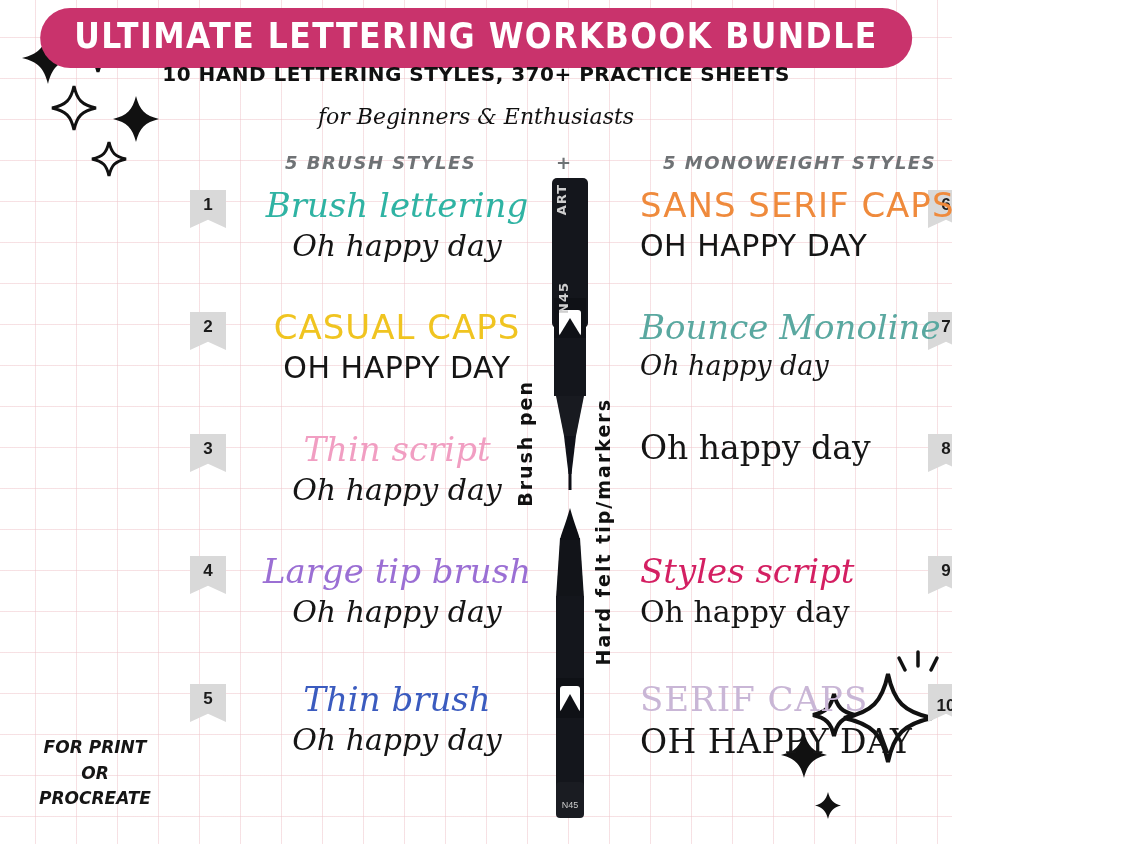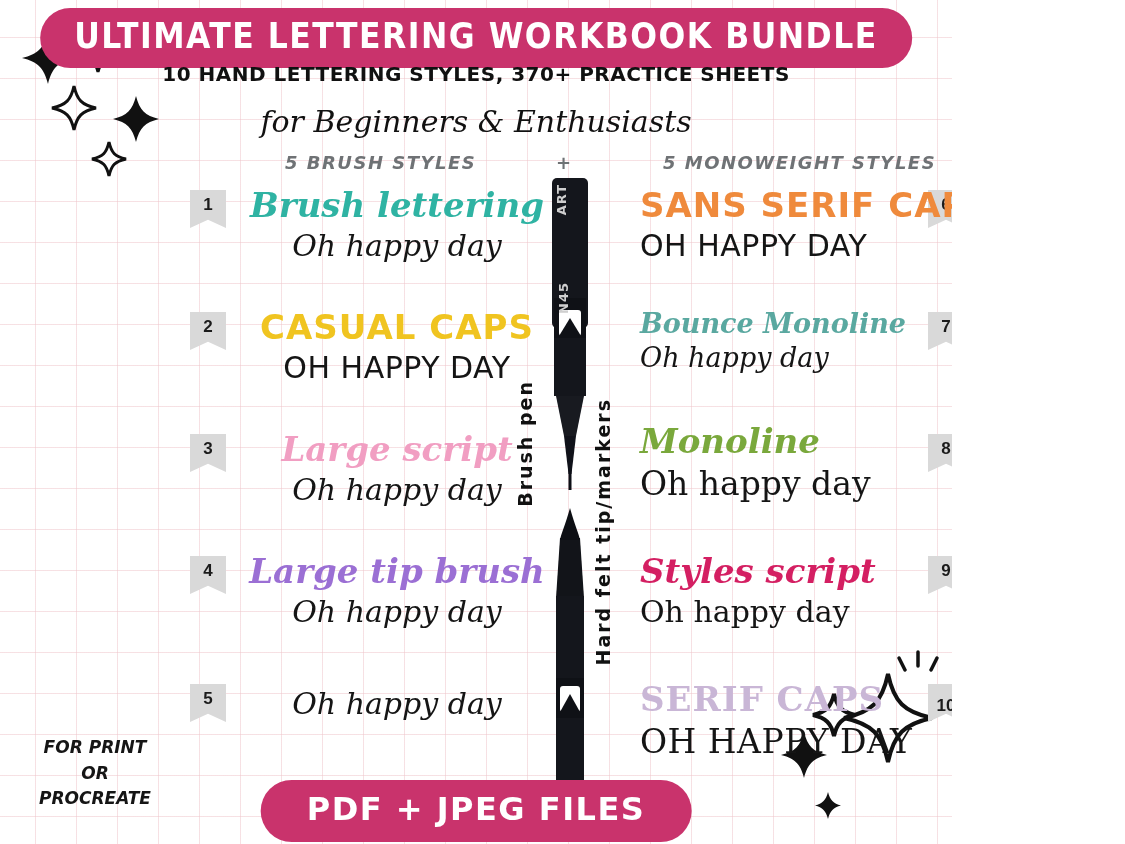--- a/index.html
+++ b/index.html
@@ -52,21 +52,21 @@
     letter-spacing: 0.5px;
     white-space: nowrap;
     font-family: "DejaVu Sans", sans-serif;
     text-transform: uppercase;
   }
   .subtitle2 {
     position: absolute;
     top: 104px;
     left: 50%;
     transform: translateX(-50%);
-    font-size: 30px;
+    font-size: 22px;
     color: #111111;
     white-space: nowrap;
     font-family: "DejaVu Serif", serif;
     font-style: italic;
   }
 
   .col-head {
     position: absolute;
     top: 152px;
     font-size: 18px;
@@ -89,21 +89,21 @@
   }
   .sample.left  { left: 232px; text-align: center; }
   .sample.right { left: 640px; text-align: left; }
 
   .style-name {
     font-size: 34px;
     line-height: 1.05;
     white-space: nowrap;
     font-family: "DejaVu Serif", serif;
     font-style: italic;
-    font-weight: bold;
+    font-weight: normal;
   }
   .style-name.caps {
     font-family: "DejaVu Sans", sans-serif;
     font-style: normal;
     letter-spacing: 1px;
     text-transform: uppercase;
   }
   .style-phrase {
     font-size: 30px;
     color: #151515;
@@ -266,75 +266,74 @@
     </div>
   <div class="sample left" style="top:310px;">
     <div class="style-name caps" style="color:#f0c420;">Casual caps</div>
     <div class="style-phrase caps">Oh happy day</div>
   </div>
 
   <div class="tag" style="left:190px; top:434px;">
       <span>3</span>
     </div>
   <div class="sample left" style="top:432px;">
-    <div class="style-name" style="color:#f19ec2;">Large script</div>
+    <div class="style-name" style="color:#f19ec2;">Thin script</div>
     <div class="style-phrase">Oh happy day</div>
   </div>
 
   <div class="tag" style="left:190px; top:556px;">
       <span>4</span>
     </div>
   <div class="sample left" style="top:554px;">
     <div class="style-name" style="color:#9b6fd4;">Large tip brush</div>
     <div class="style-phrase">Oh happy day</div>
   </div>
 
   <div class="tag" style="left:190px; top:684px;">
       <span>5</span>
     </div>
   <div class="sample left" style="top:682px;">
+    <div class="style-name" style="color:#3b5bbf;">Thin brush</div>
     <div class="style-phrase">Oh happy day</div>
   </div>
 
   <div class="tag" style="left:928px; top:190px;">
       <span>6</span>
     </div>
   <div class="sample right" style="top:188px;">
     <div class="style-name caps" style="color:#ef8a3c;">Sans serif caps</div>
     <div class="style-phrase caps">Oh happy day</div>
   </div>
 
   <div class="tag" style="left:928px; top:312px;">
       <span>7</span>
     </div>
   <div class="sample right" style="top:310px;">
-    <div class="style-name" style="color:#5aa8a0; font-size:27px;">Bounce Monoline</div>
+    <div class="style-name" style="color:#5aa8a0; font-size:34px;">Bounce Monoline</div>
     <div class="style-phrase" style="font-size:27px;">Oh happy day</div>
   </div>
 
   <div class="tag" style="left:928px; top:434px;">
       <span>8</span>
     </div>
   <div class="sample right" style="top:424px;">
-    <div class="style-name" style="color:#7aa83c;">Monoline</div>
     <div class="style-phrase" style="font-size:33px; font-style:normal; font-family:'DejaVu Serif', serif;">Oh happy day</div>
   </div>
 
   <div class="tag" style="left:928px; top:556px;">
       <span>9</span>
     </div>
   <div class="sample right" style="top:554px;">
     <div class="style-name" style="color:#d41f62;">Styles script</div>
     <div class="style-phrase" style="font-style:normal; font-family:'DejaVu Serif', serif;">Oh happy day</div>
   </div>
 
   <div class="tag" style="left:928px; top:684px;align-items:center;">
       <span>10</span>
     </div>
   <div class="sample right" style="top:682px;">
     <div class="style-name caps" style="color:#c9b6d6; font-family:'DejaVu Serif', serif;">Serif caps</div>
     <div class="style-phrase caps" style="font-family:'DejaVu Serif', serif; font-size:33px;">Oh happy day</div>
   </div>
 
   <div class="corner-note">For print or Procreate</div>
-  <div class="bottom-pill">PDF + JPEG Files</div>
 
 </div>
 
 </body></html>

